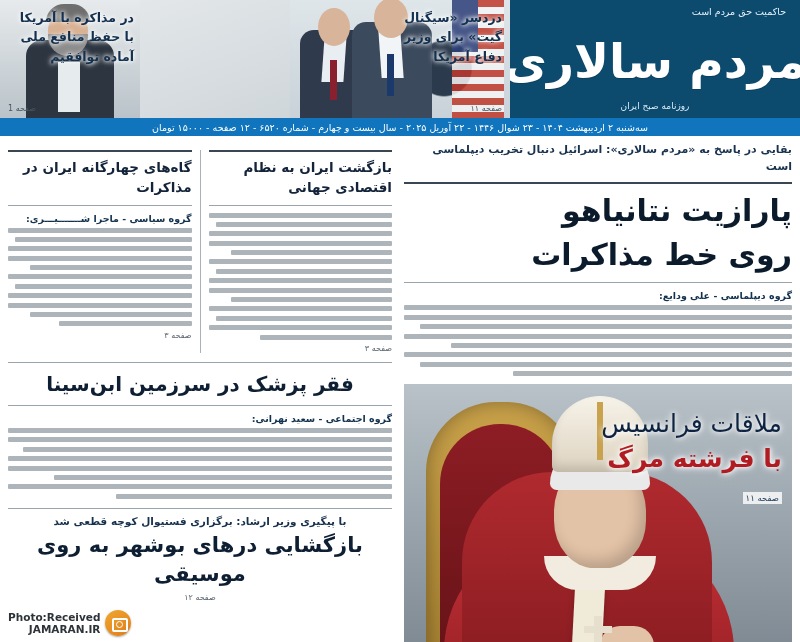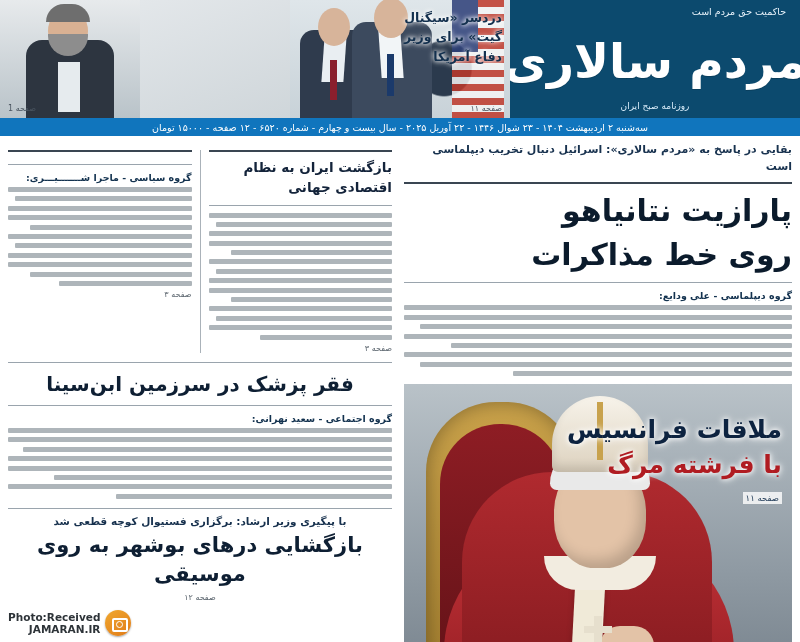--- a/index.html
+++ b/index.html
@@ -244,22 +244,22 @@
   .pope-over {
     position: absolute; top: 0; right: 0;
     width: 100%; padding: 8px 10px 0 10px;
     text-align: right; z-index: 5;
   }
   .pope-kicker {
     font-size: 12px; color: #0d2b47; font-weight: bold;
     background: rgba(255,255,255,.85); display: inline-block; padding: 2px 4px;
   }
   .pope-h1 {
-    margin-top: 20px;
-    font-size: 25px; font-weight: bold; color: #0d2340;
+    margin-top: 14px;
+    font-size: 25px; font-weight: normal; color: #0d2340;
     line-height: 1.4; text-shadow: 0 0 5px #fff, 0 0 8px #fff;
   }
   .pope-h2 {
     font-size: 25px; font-weight: bold; color: #b01c22;
     line-height: 1.4; text-shadow: 0 0 5px #fff, 0 0 8px #fff;
   }
   .pope-pg {
     position:absolute; right: 10px; top: 108px;
     font-size: 8.5px; color:#26405c; background: rgba(255,255,255,.8);
     padding: 1px 3px; z-index: 6;
@@ -349,20 +349,21 @@
     </div>
 
     <div class="head-story c">
       <div class="hs-photo photoC">
         <div class="body"></div>
         <div class="shirt"></div>
         <div class="head"></div>
         <div class="beard"></div>
         <div class="hair"></div>
       </div>
+      <div class="hs-text" style="width:120px; right:6px;">در مذاکره با آمریکا با حفظ منافع ملی آماده توافقیم</div>
       <div class="hs-page left">صفحه 1</div>
     </div>
   </div>
 
   <div class="datebar">
     <span>سه‌شنبه ۲ اردیبهشت ۱۴۰۴ - ۲۳ شوال ۱۴۴۶ - ۲۲ آوریل ۲۰۲۵ - سال بیست و چهارم - شماره ۶۵۲۰ - ۱۲ صفحه - ۱۵۰۰۰ تومان</span>
   </div>
 
   <div class="sheet">
 
@@ -433,20 +434,21 @@
                 <div class="ln s4"></div>
             </div>
             <div class="pg-badge">صفحه ۳</div>
           </div>
         </div>
 
         <div class="strip-sep"></div>
 
         <div class="strip-col">
           <div class="strip-box">
+            <div class="strip-h">گاه‌های چهارگانه ایران در مذاکرات</div>
             <div class="rule"></div>
             <div class="lead">گروه سیاسی - ماجرا شـــــــیـــری:</div>
             <div class="body-lines">
               <div class="ln s1"></div>
                 <div class="ln s2"></div>
                 <div class="ln s1"></div>
               <div class="ln s1"></div>
                 <div class="ln s3"></div>
                 <div class="ln s1"></div>
               <div class="ln s2"></div>

